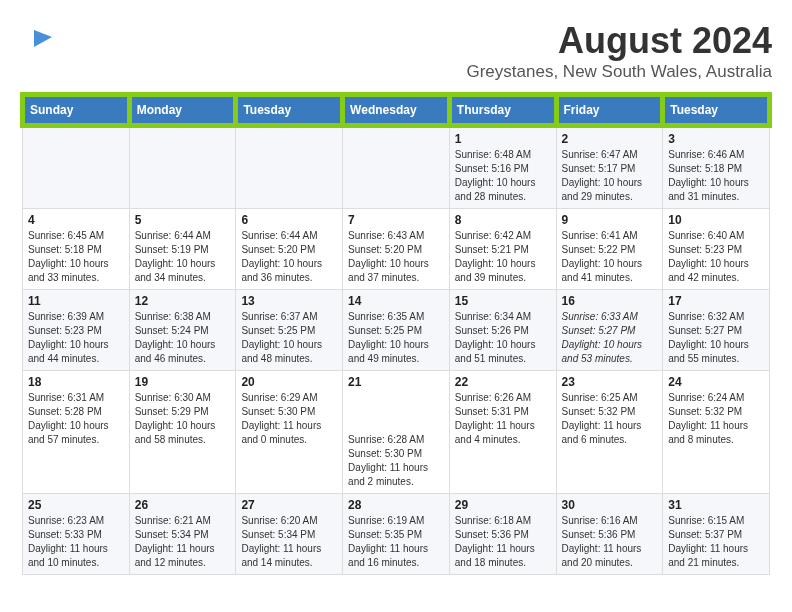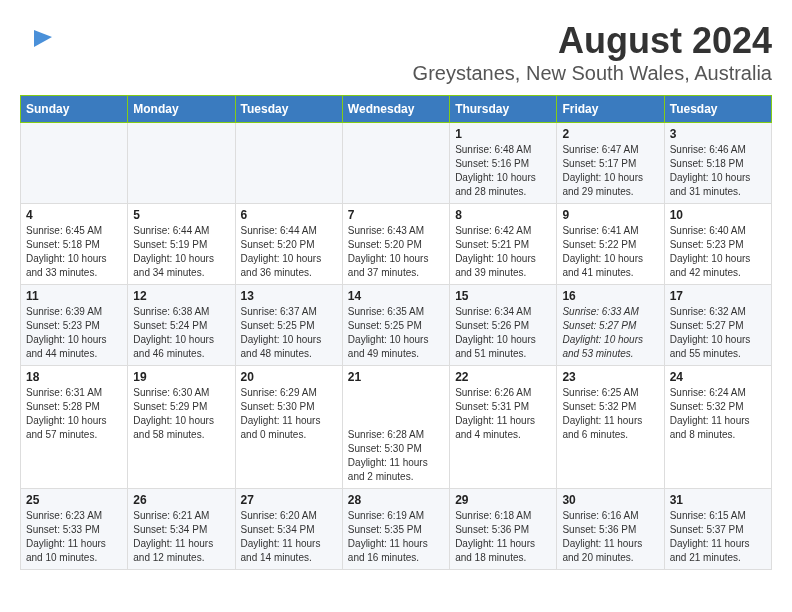--- a/index.html
+++ b/index.html
@@ -37,36 +37,36 @@
     }
     .title-block {
       text-align: right;
     }
     .main-title {
       font-size: 36px;
       font-weight: bold;
       color: #333;
     }
     .subtitle {
-      font-size: 20px;
+      font-size: 17px;
       color: #555;
     }
     table {
       width: 100%;
       border-collapse: collapse;
       font-size: 11px;
     }
     thead tr th {
       background-color: #3a7bbf;
       color: #fff;
       text-align: left;
       padding: 6px 5px;
       font-size: 12px;
       font-weight: bold;
-      border: 1px solid #84cc16;
+      border: 5px solid #84cc16;
     }
     tbody tr td {
       border: 1px solid #ddd;
       padding: 4px 5px;
       vertical-align: top;
       background: #fff;
       min-height: 80px;
       width: calc(100% / 7);
     }
     tbody tr:nth-child(odd) td {

